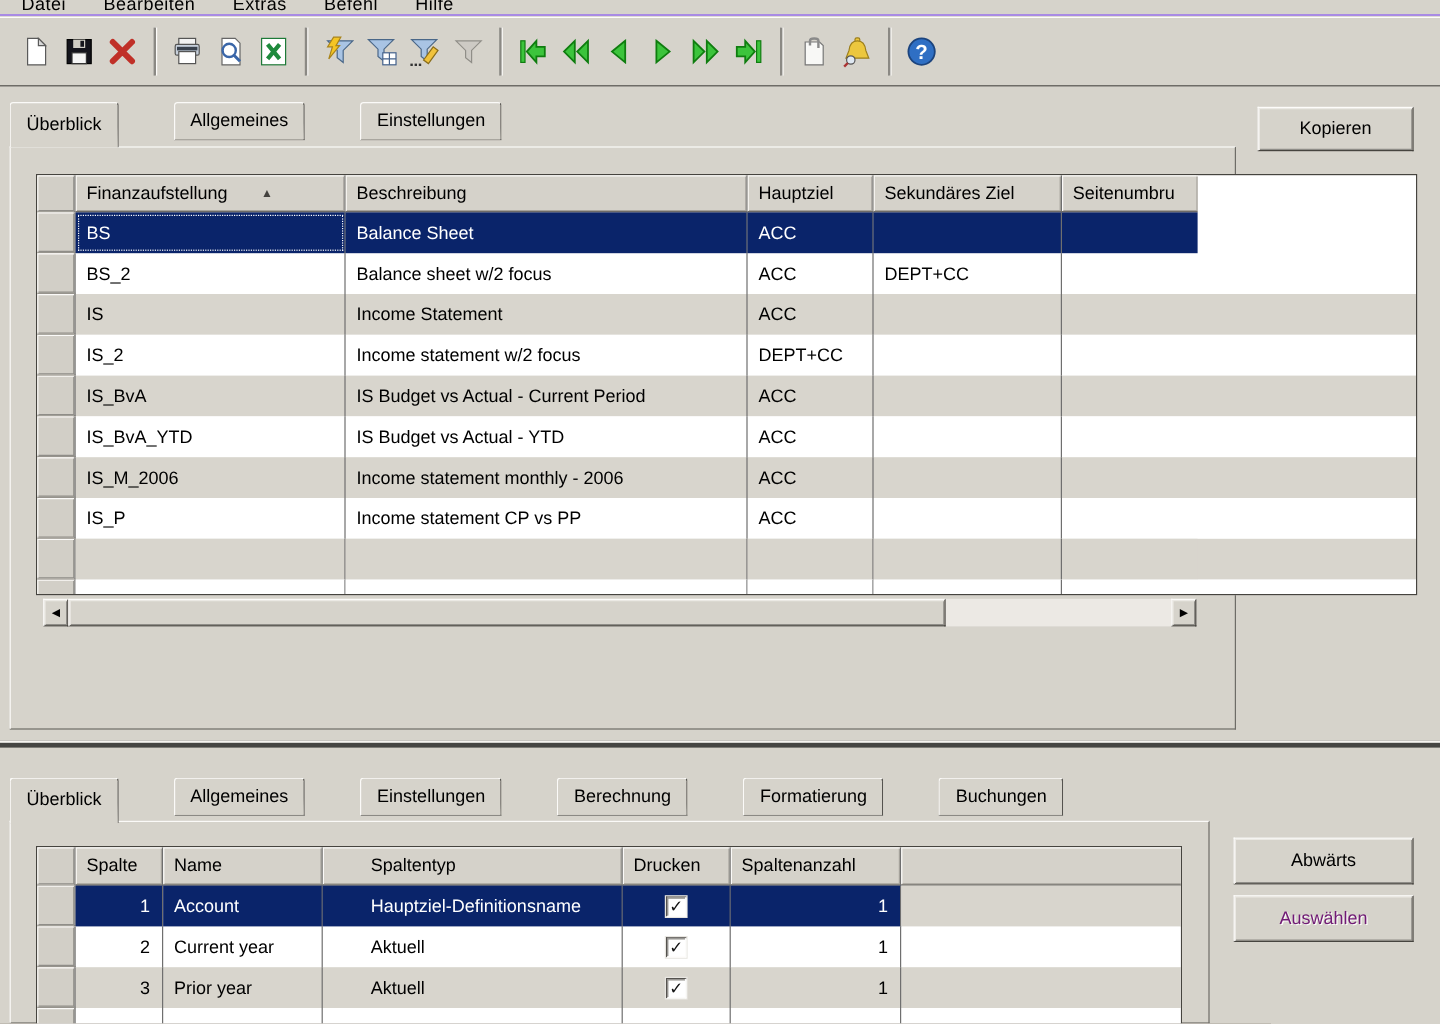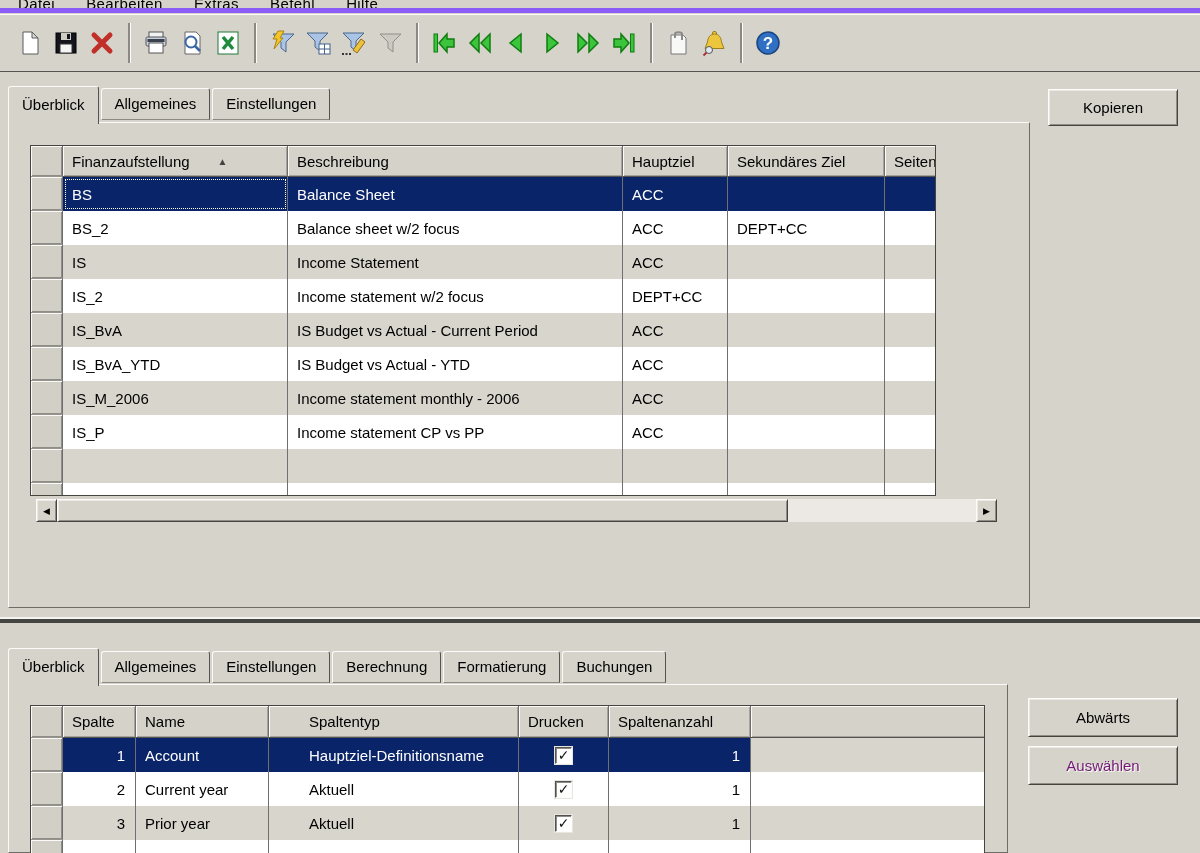--- a/index.html
+++ b/index.html
@@ -4,31 +4,31 @@
 <style>
   * { box-sizing: border-box; margin: 0; padding: 0; }
   html,body { background:#b0aca4; }
   .screen{
     position:relative; width:1200px; height:853px; overflow:hidden;
     background:#d6d3cb; color:#000;
     font-family:"Liberation Sans","DejaVu Sans",sans-serif; font-size:15px;
   }
   
   .menubar{position:absolute;left:0;top:0;width:1200px;height:13px;overflow:hidden;
-    border-bottom:5px solid #8b5cf6;background:#d6d3cb;}
+    border-bottom:1px solid #8b5cf6;background:#d6d3cb;}
   .mi{display:inline-block;transform:translateY(-5px);margin-right:27px;letter-spacing:.4px;}
   .mi:first-child{margin-left:18px;}
   
   .toolbar{position:absolute;left:0;top:14px;width:1200px;height:58px;background:#d6d3cb;
     border-top:1px solid #fdfcfa;border-bottom:1px solid #55534f;
     display:flex;align-items:center;padding-left:12px;}
   .tbtn{width:36px;height:40px;display:flex;align-items:center;justify-content:center;flex:0 0 auto;}
   .tsep{width:2px;height:40px;background:#8b8984;box-shadow:1px 0 0 #fdfcfa;margin:0 8px;flex:0 0 auto;}
   
-  .tabstrip{position:absolute;display:flex;align-items:center;z-index:3;}
+  .tabstrip{position:absolute;display:flex;align-items:flex-start;z-index:3;gap:44px;}
   .tab{height:32px;line-height:30px;padding:0 13px;background:#d6d3cb;white-space:nowrap;
     border:1px solid;border-color:#fbfaf8 #55534f #8b8984 #fbfaf8;border-radius:3px 3px 0 0;margin-right:2px;}
   .tab.active{height:38px;line-height:35px;margin-bottom:-1px;border-bottom:none;z-index:4;position:relative;}
   
   .panel{position:absolute;background:#d6d3cb;border:1px solid;border-color:#fbfaf8 #6e6c67 #6e6c67 #fbfaf8;z-index:1;}
   
   .btn{position:absolute;background:#d6d3cb;text-align:center;cursor:default;
     border:1px solid;border-color:#fdfcfa #46443f #46443f #fdfcfa;
     box-shadow:inset 1px 1px 0 #ebe9e4, inset -1px -1px 0 #8f8d88;}
   .btn.disabled{color:#701a75;text-shadow:1px 1px 0 #fbfaf8;}
@@ -224,21 +224,21 @@
 
   <div class="tabstrip" style="left:8px;top:85px;height:38px;">
     <div class="tab active">Überblick</div>
     <div class="tab">Allgemeines</div>
     <div class="tab">Einstellungen</div>
   </div>
   <div class="btn" style="left:1048px;top:89px;width:130px;height:37px;line-height:35px;">Kopieren</div>
 
   <div class="panel" style="left:8px;top:122px;width:1022px;height:486px;"></div>
 
-  <div class="grid" style="left:30px;top:145px;width:906px;height:351px;">
+  <div class="grid" style="left:30px;top:145px;width:1151px;height:351px;">
     <div class="ghead">
       <div class="hc csel"></div>
       <div class="hc cfin">
         <span>Finanzaufstellung</span>
         <span class="sortarrow">▲</span>
       </div>
       <div class="hc cbes">Beschreibung</div>
       <div class="hc chau">Hauptziel</div>
       <div class="hc csek">Sekundäres Ziel</div>
       <div class="hc csei">Seitenumbru</div>

